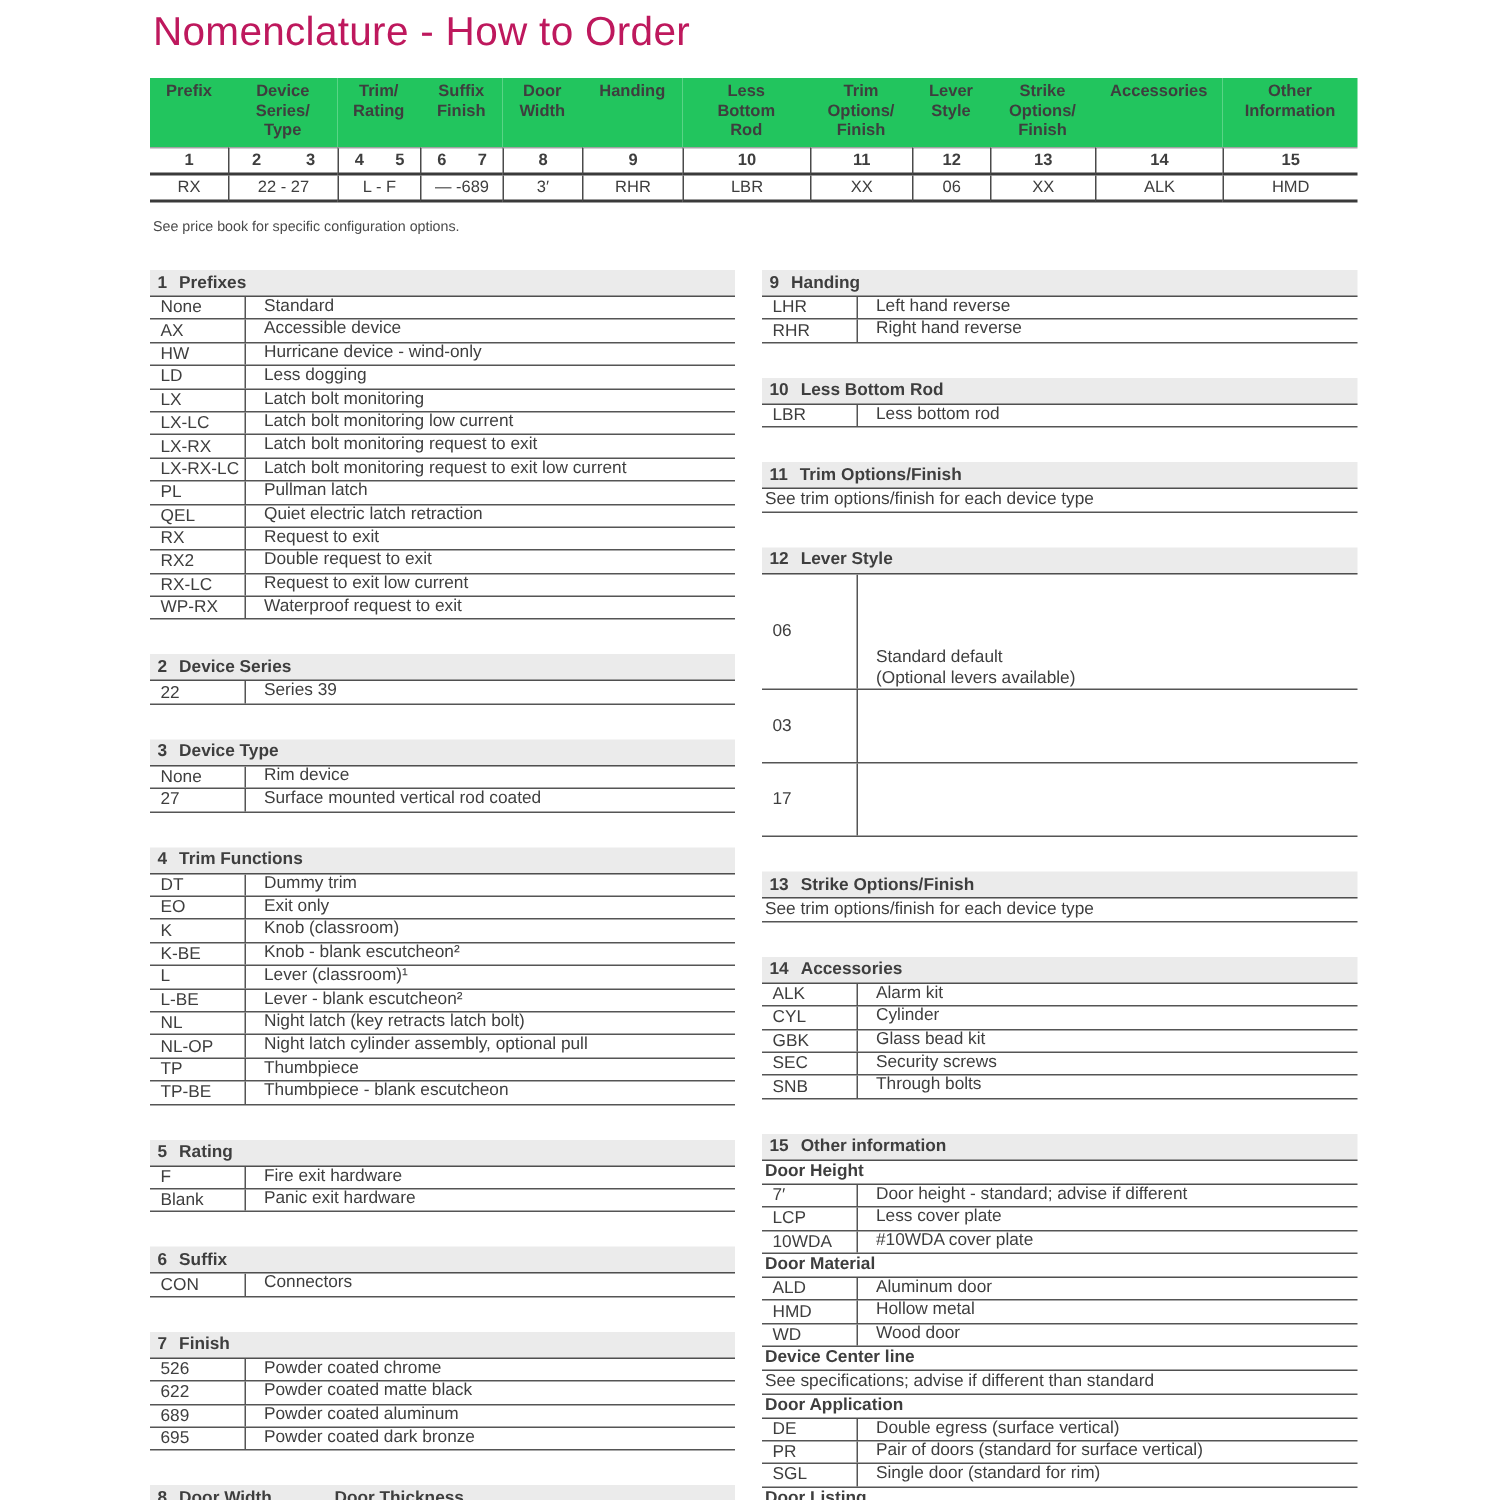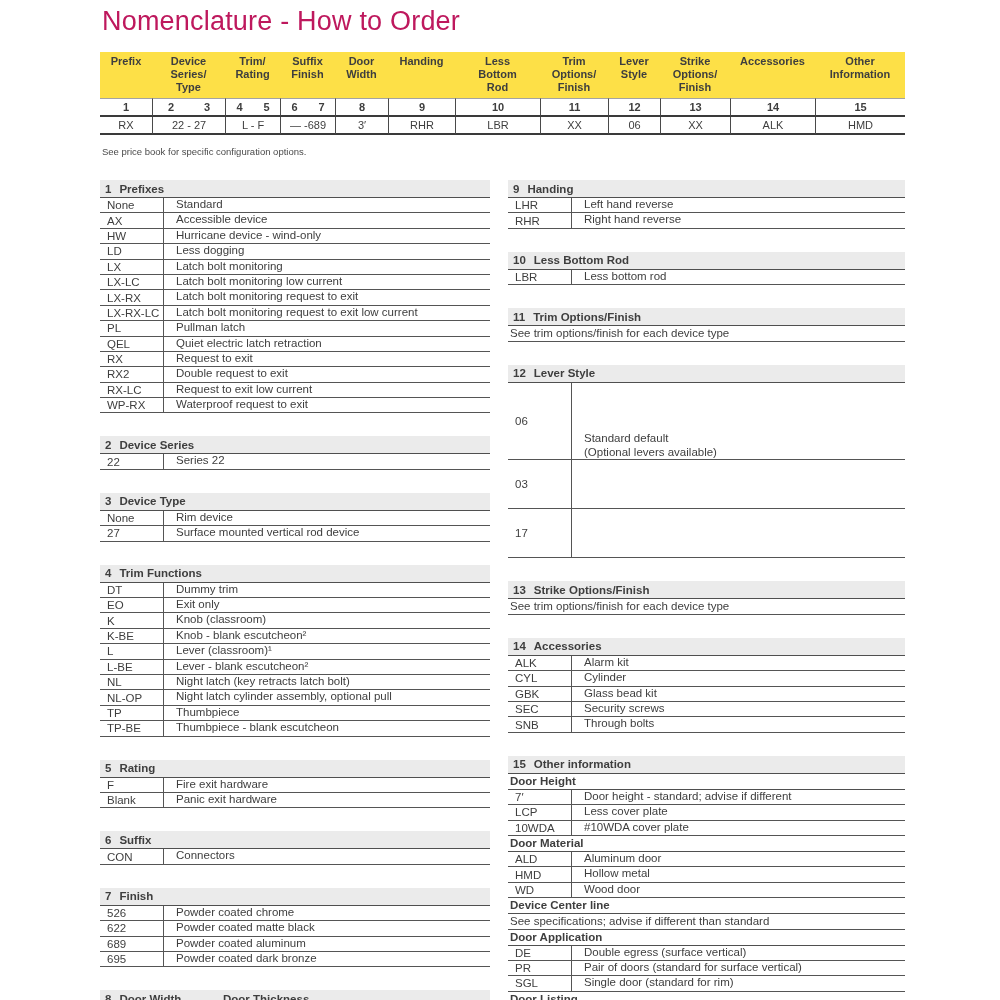--- a/index.html
+++ b/index.html
@@ -10,21 +10,21 @@
   }
   .page{position:absolute;left:100px;top:0;width:806px;height:1000px;}
   .title{
     position:absolute;left:2px;top:6px;margin:0;
     font-size:27px;font-weight:500;color:#be185d;letter-spacing:.2px;
   }
   
   .ot{position:absolute;left:0;top:52px;display:flex;}
   .ot-col{display:flex;flex-direction:column;box-sizing:border-box;}
   .ot-label{
-    height:46px;background:#fde047;font-weight:bold;font-size:11px;
+    height:46px;background:#22c55e;font-weight:bold;font-size:11px;
     line-height:13px;text-align:center;white-space:pre-line;
     padding-top:3px;box-sizing:border-box;
   }
   .ot-nums{
     height:16px;border-top:1px solid #a3a3a3;border-bottom:2px solid #3a3a3a;
     display:flex;justify-content:space-around;align-items:center;
     font-weight:bold;font-size:11px;box-sizing:content-box;
   }
   .ot-val{
     height:16px;border-bottom:2px solid #3a3a3a;text-align:center;
@@ -263,40 +263,40 @@
 
     <section class="sec">
       <div class="sec-header">
         <span class="sec-num">2</span>
         <span>Device Series</span>
       </div>
       <div>
 
           <div class="row">
             <span class="code">22</span>
-            <span class="desc">Series 22</span>
+            <span class="desc">Series 39</span>
           </div>
         </div>
     </section>
 
     <section class="sec">
       <div class="sec-header">
         <span class="sec-num">3</span>
         <span>Device Type</span>
       </div>
       <div>
 
           <div class="row">
             <span class="code">None</span>
             <span class="desc">Rim device</span>
           </div>
 
           <div class="row">
             <span class="code">27</span>
-            <span class="desc">Surface mounted vertical rod device</span>
+            <span class="desc">Surface mounted vertical rod coated</span>
           </div>
         </div>
     </section>
 
     <section class="sec">
       <div class="sec-header">
         <span class="sec-num">4</span>
         <span>Trim Functions</span>
       </div>
       <div>

